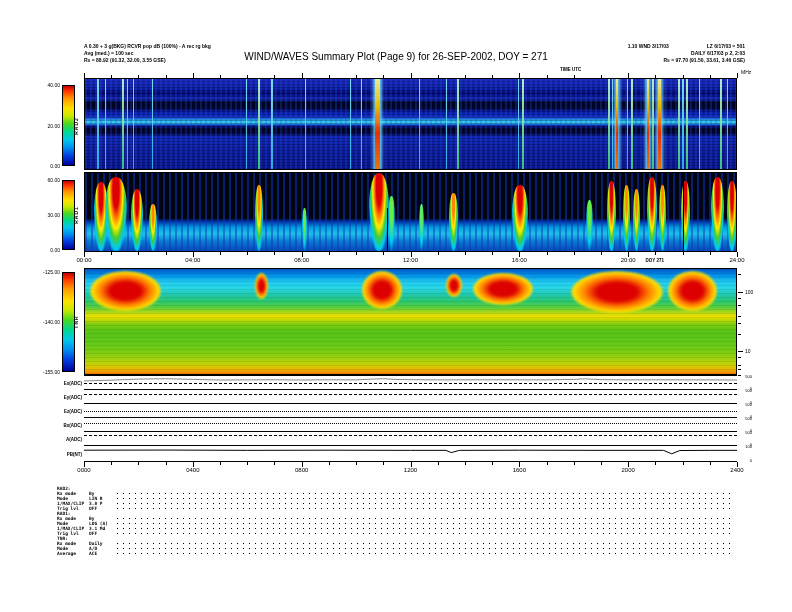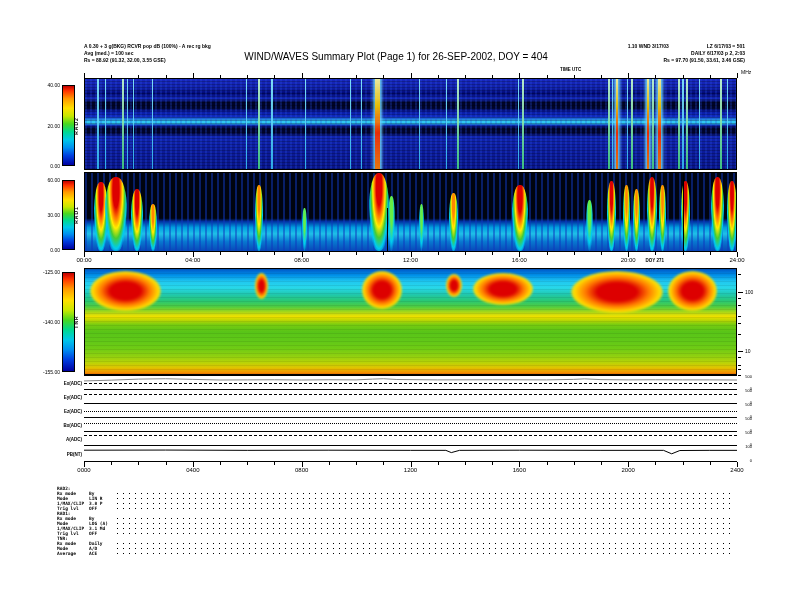--- a/index.html
+++ b/index.html
@@ -98,21 +98,21 @@
   .lrow .lab{width:32px;white-space:nowrap}
   .lrow .val{width:28px;white-space:nowrap}
   .lrow .dots{flex:1;height:1px;align-self:center;
     background-image:repeating-linear-gradient(90deg,#000 0 1px,transparent 1px 6px)}
 </style>
 </head>
 <body>
 
 <div class="canvas">
 
-  <div id="title">WIND/WAVES Summary Plot (Page 1) for 26-SEP-2002, DOY = 404</div>
+  <div id="title">WIND/WAVES Summary Plot (Page 9) for 26-SEP-2002, DOY = 271</div>
 
   <div id="tl">
     <div>A 0.30 + 3 g(BKG) RCVR pop dB (100%) - A rec rg bkg</div>
     <div>Avg (med.) = 100 sec</div>
     <div>Rs =  88.92 (91.32, 32.00, 3.55 GSE)</div>
   </div>
 
   <div id="tr">
     <div class="row1">
       <span>1.10 WND 3/17/03</span>

